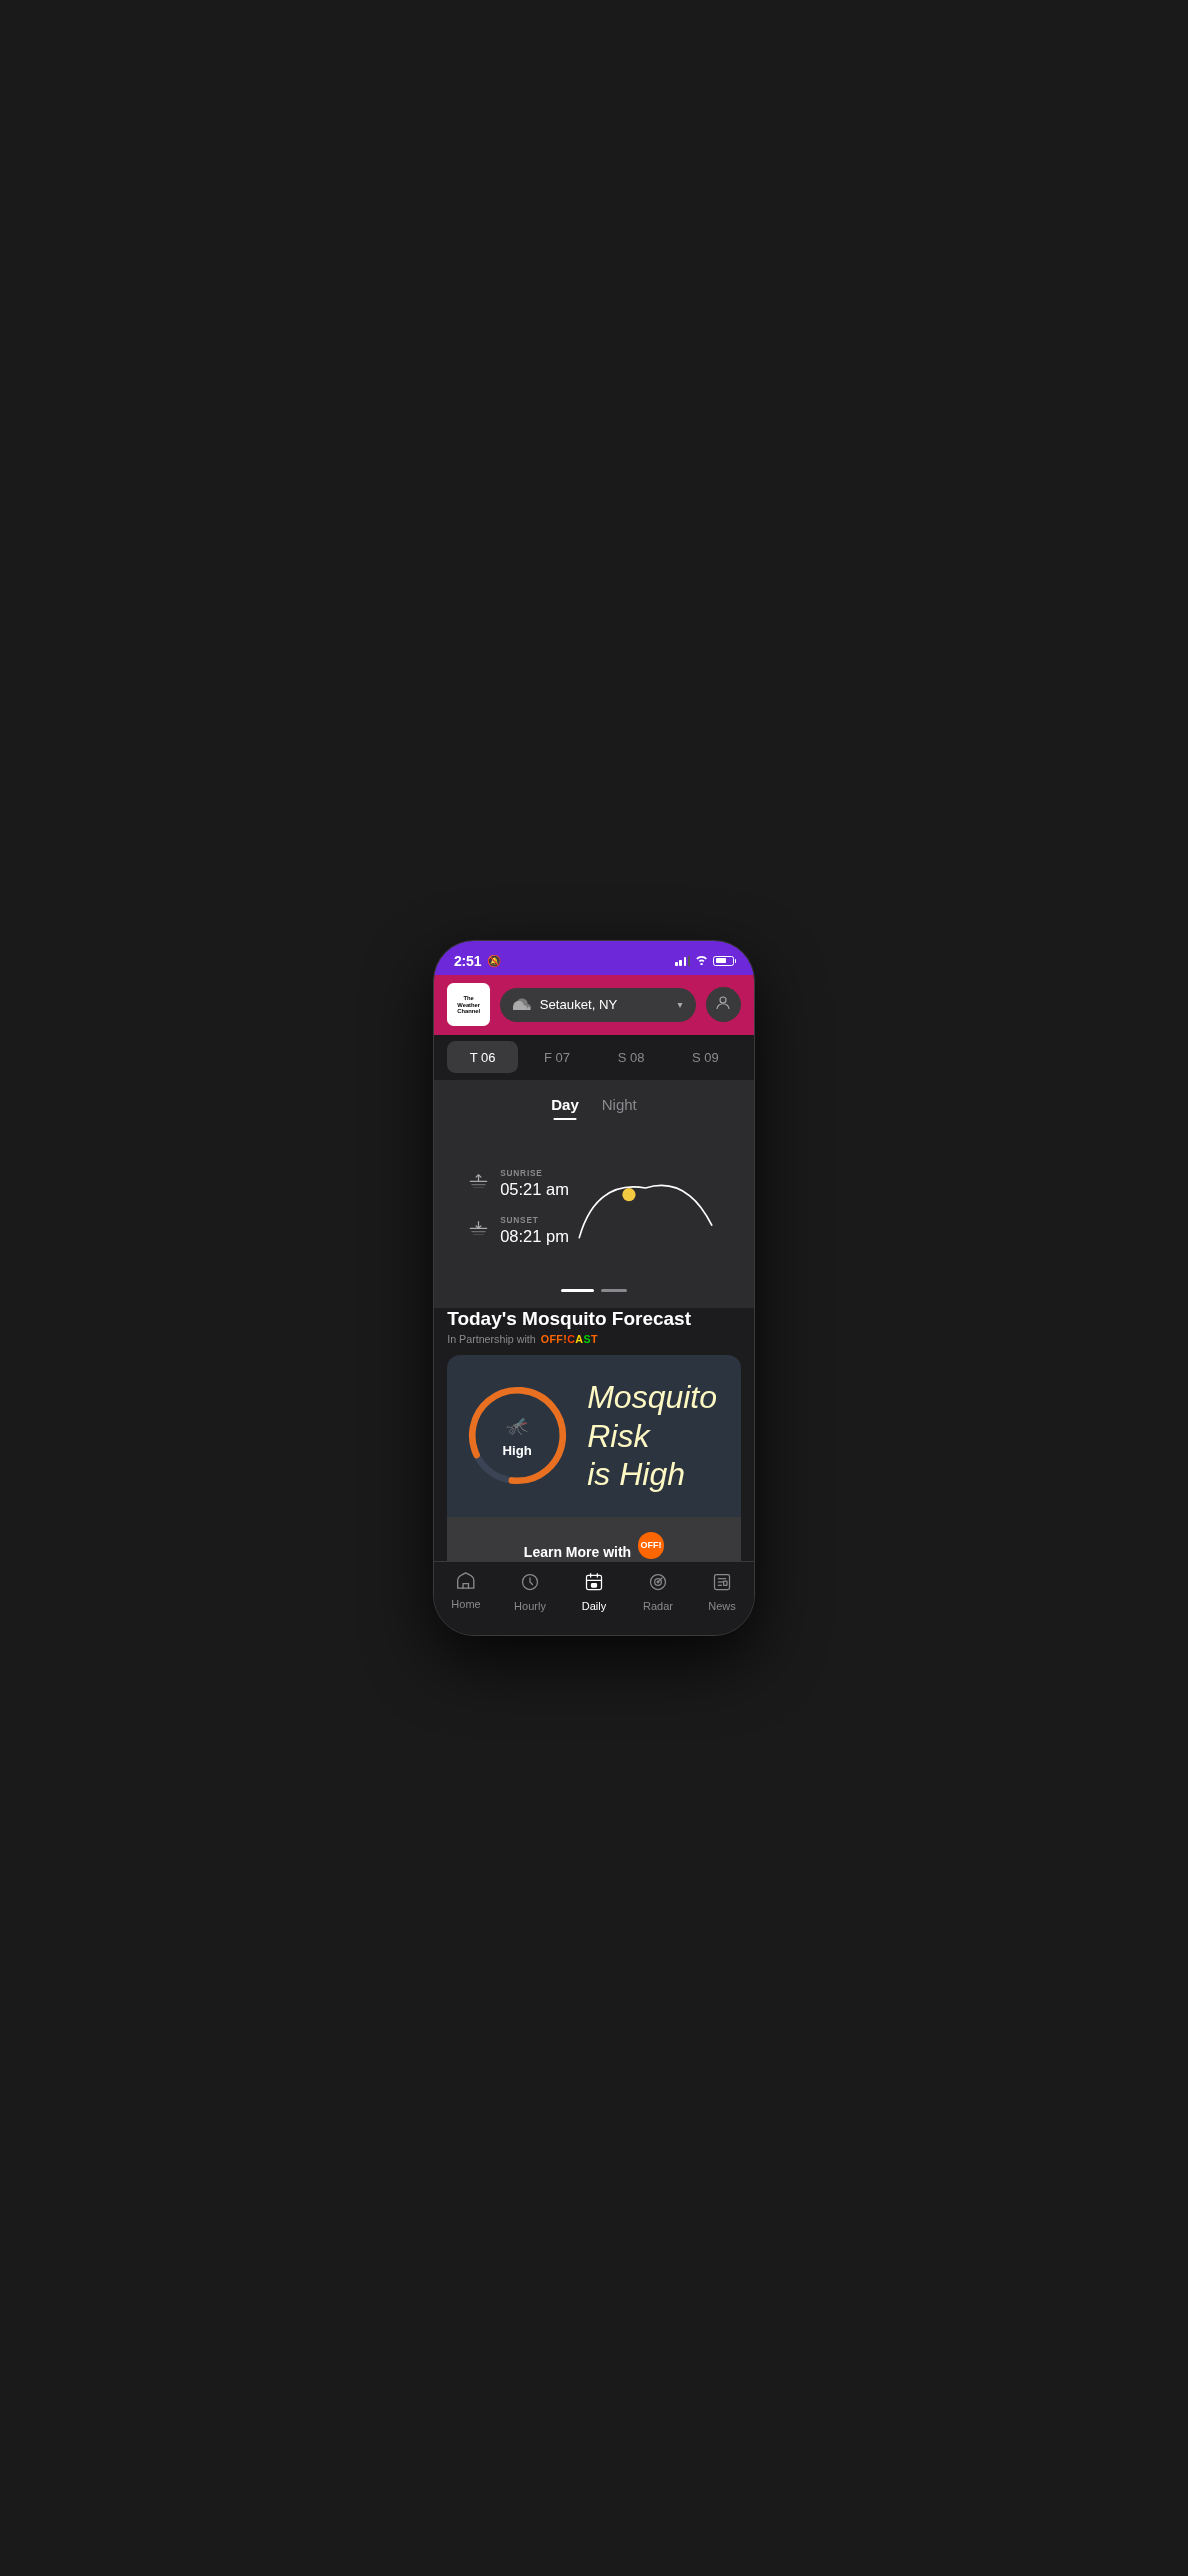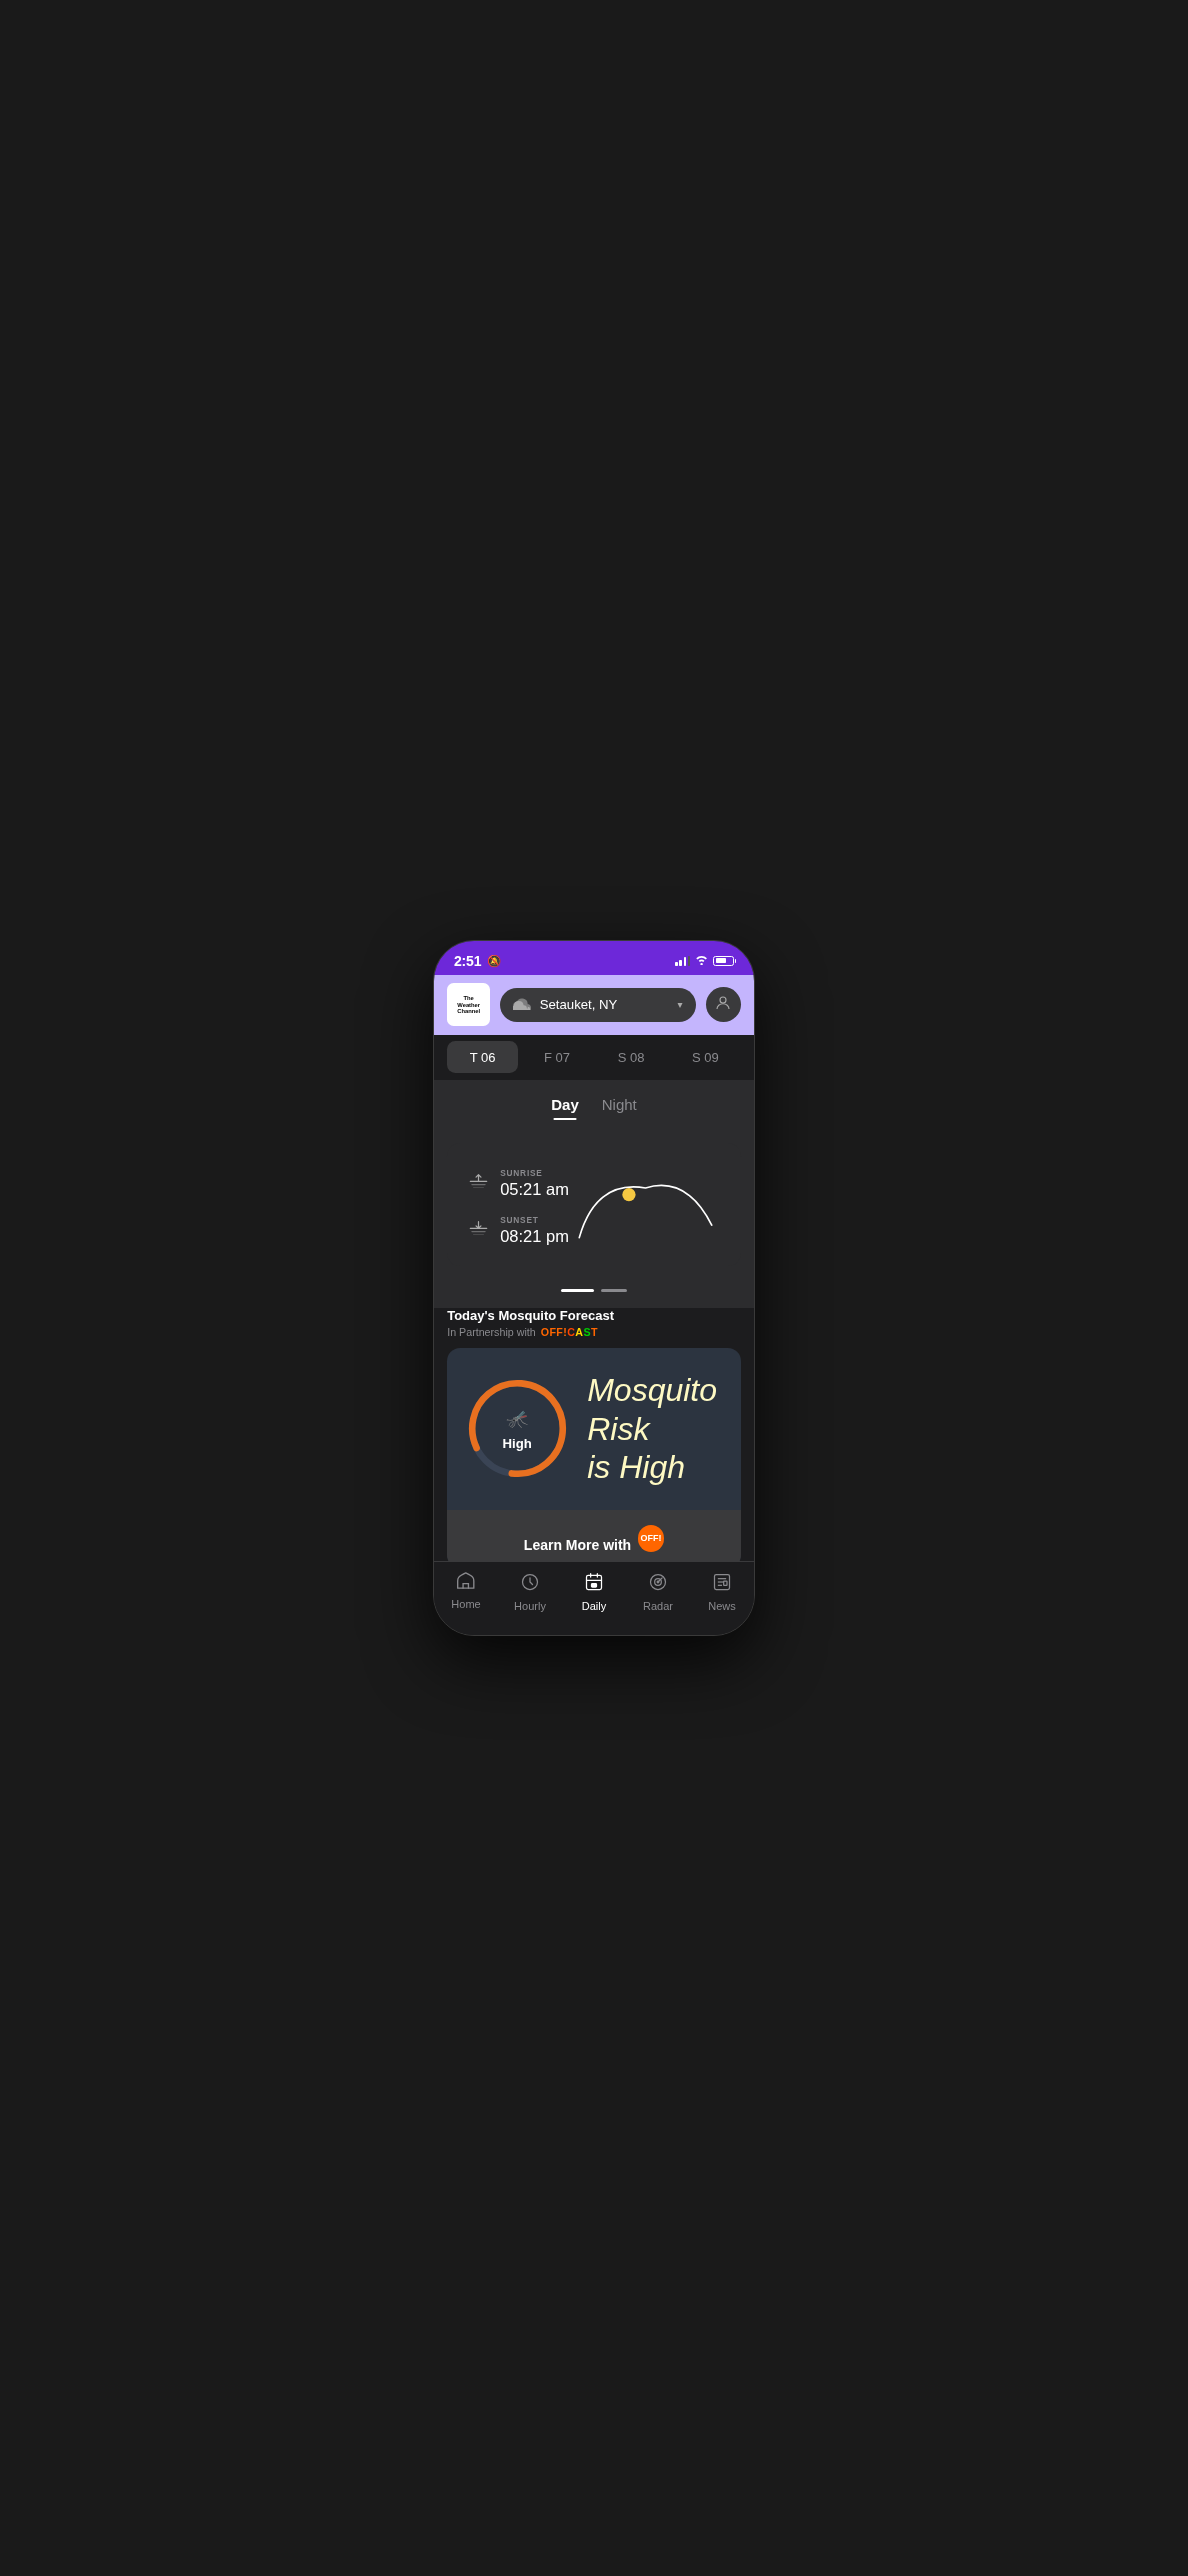--- a/index.html
+++ b/index.html
@@ -106,21 +106,21 @@
       background: #ffffff;
       border-radius: 0.8px;
     }
 
     
     .header {
       display: flex;
       align-items: center;
       justify-content: flex-end;
       padding: 8.3px 13.2px;
-      background: #c4b5fd;
+      background: #be185d;
     }
 
     .logo-box {
       width: 43px;
       height: 43px;
       background: #ffffff;
       border-radius: 6.6px;
       display: flex;
       align-items: center;
       justify-content: center;
@@ -344,21 +344,21 @@
     .mosquito-section {
       padding: 0 13.2px 16.5px;
       background: #1c1c1e;
     }
 
     .mosquito-header {
       margin-bottom: 5px;
     }
 
     .mosquito-title {
-      font-size: 13px;
+      font-size: 19px;
       font-weight: 700;
       color: #ffffff;
       margin-bottom: 3.3px;
     }
 
     .partnership-line {
       display: flex;
       align-items: center;
       gap: 5px;
     }

